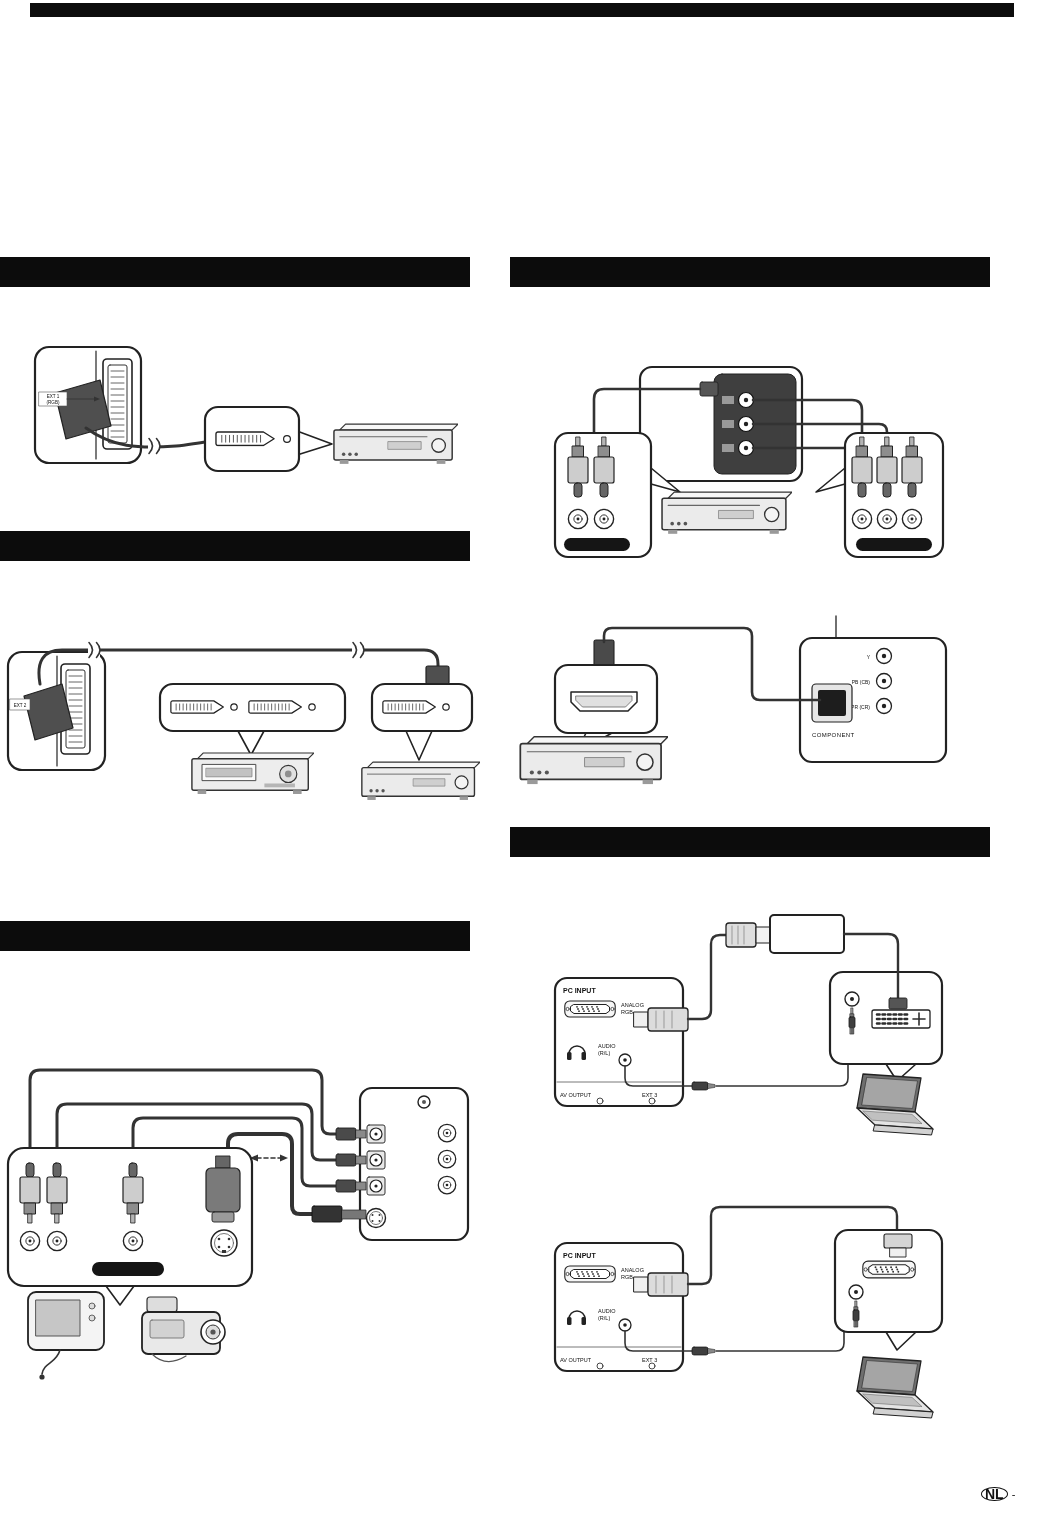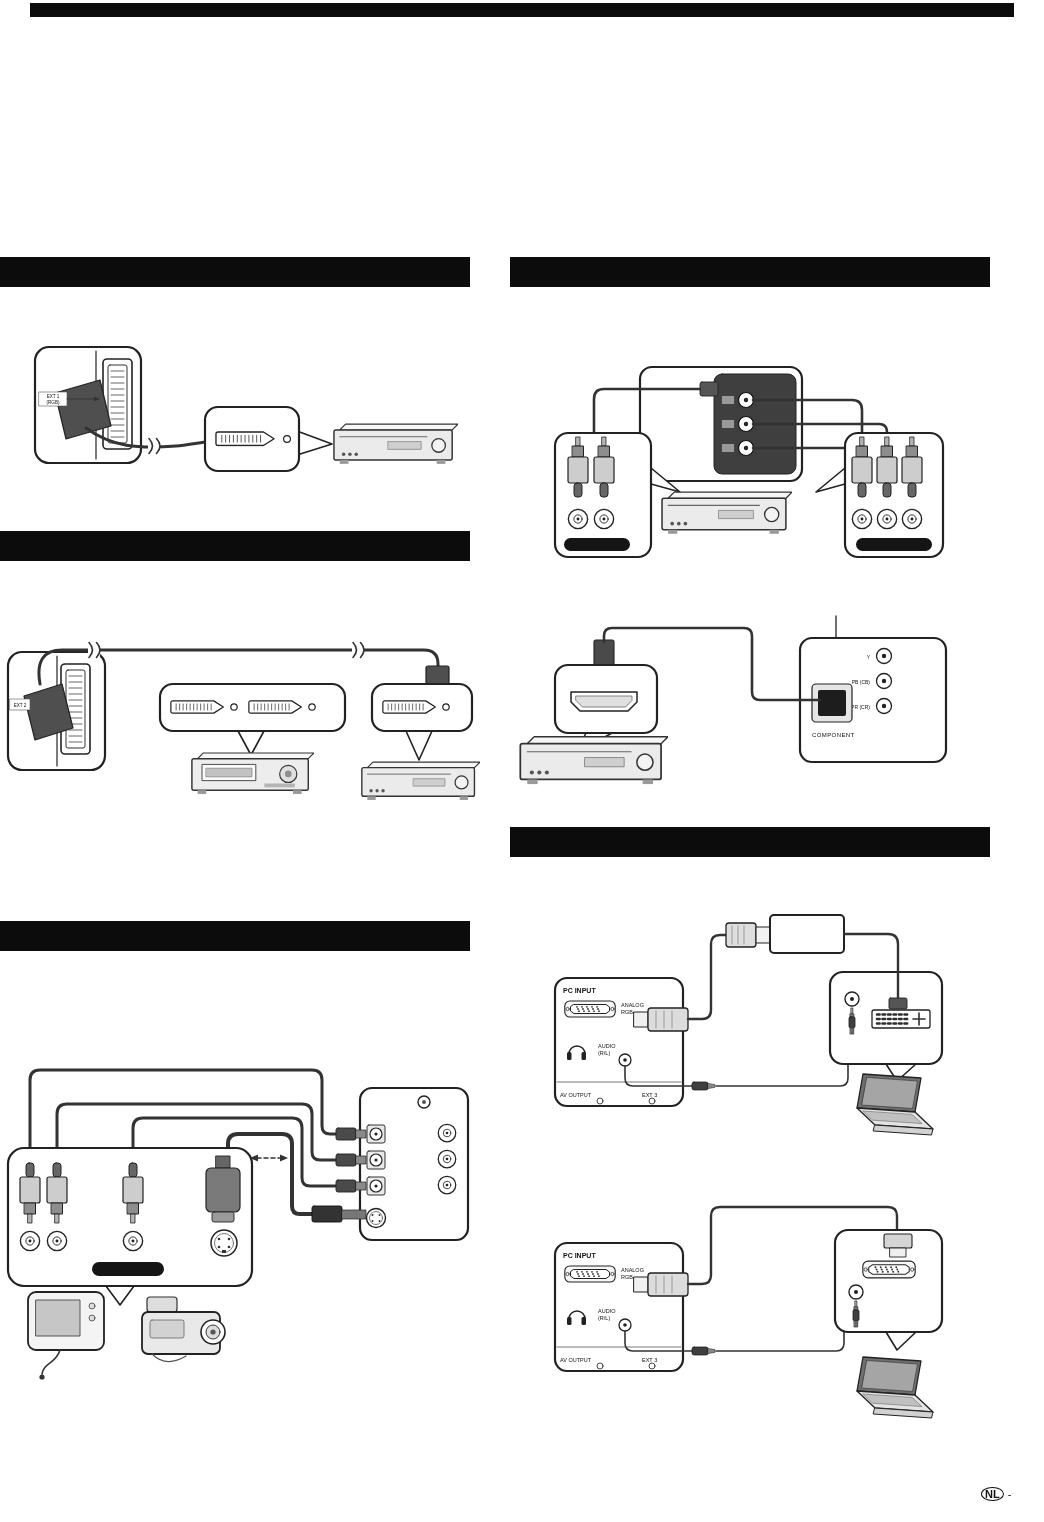--- a/index.html
+++ b/index.html
@@ -8,21 +8,21 @@
   .top-rule{position:absolute;left:30px;top:3px;width:984px;height:14px;background:#0c0c0c;}
   .section-bar{position:absolute;height:30px;background:#0c0c0c;color:#fff;
                font-size:13px;line-height:30px;padding-left:10px;box-sizing:border-box;}
   .bar-l{left:0;width:470px;}
   .bar-r{left:510px;width:480px;}
   svg.art{position:absolute;left:0;top:0;}
   svg text{font-family:"Liberation Sans",sans-serif;fill:#111;}
   .page-marker{position:absolute;left:981px;top:1487px;display:flex;align-items:center;gap:4px;
                font-size:11px;color:#111;}
   .nl-oval{display:inline-block;border:1.4px solid #111;border-radius:50%;
-           font-size:11px;font-weight:bold;padding:1px 3px;line-height:10px;}
+           font-size:14px;font-weight:bold;padding:1px 3px;line-height:10px;}
 </style>
 </head>
 <body>
 
 <div class="page">
 
   <div class="top-rule"></div>
 
   <div class="section-bar bar-l" style="top:257px;"><span></span></div>
   <div class="section-bar bar-l" style="top:531px;"><span></span></div>

